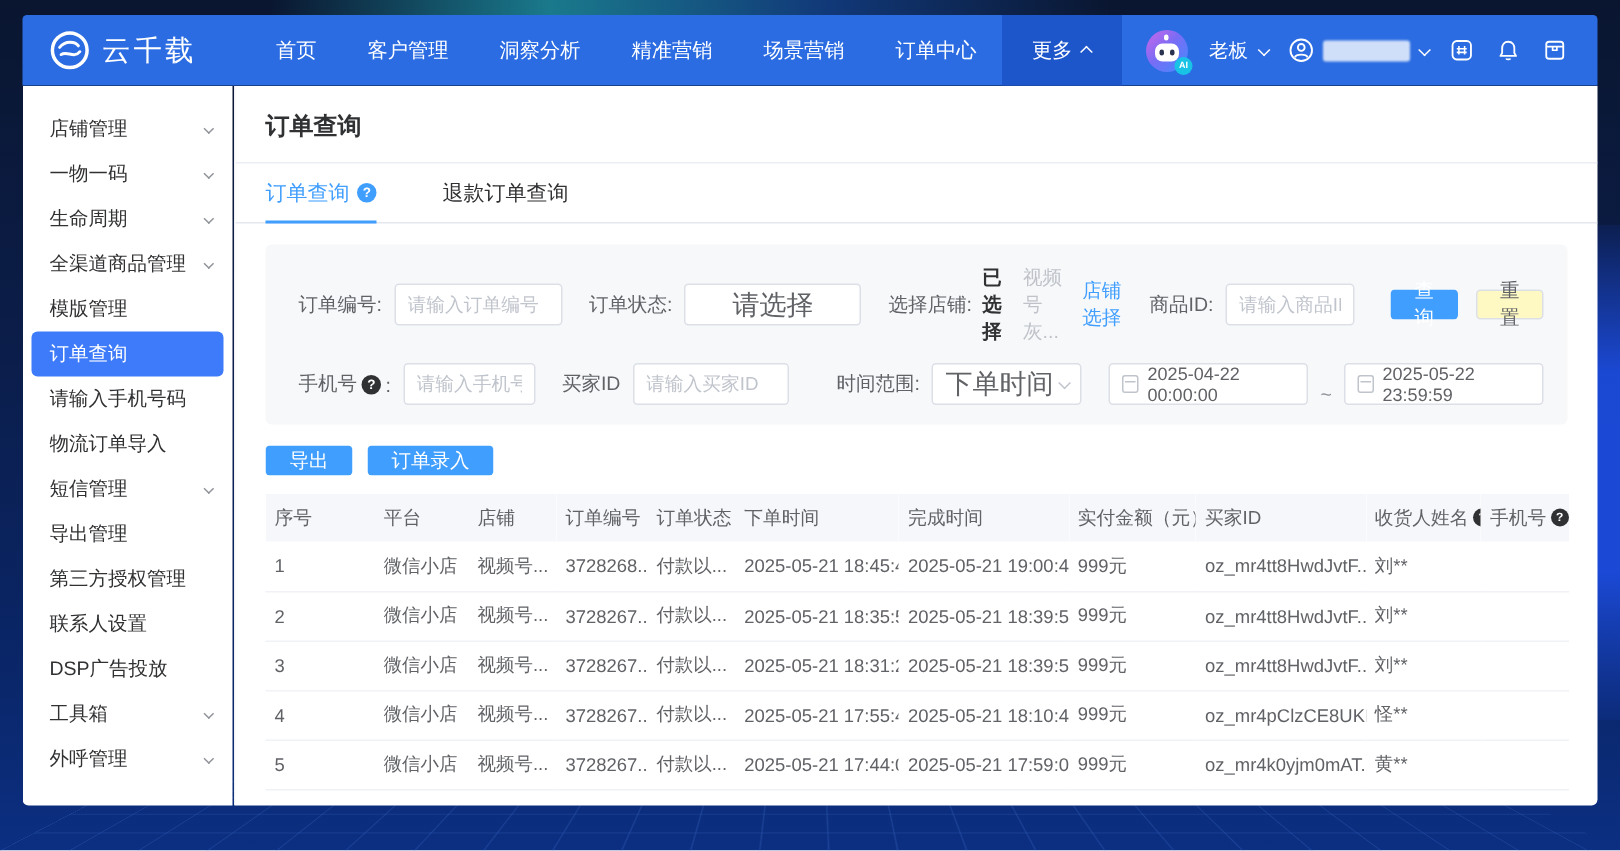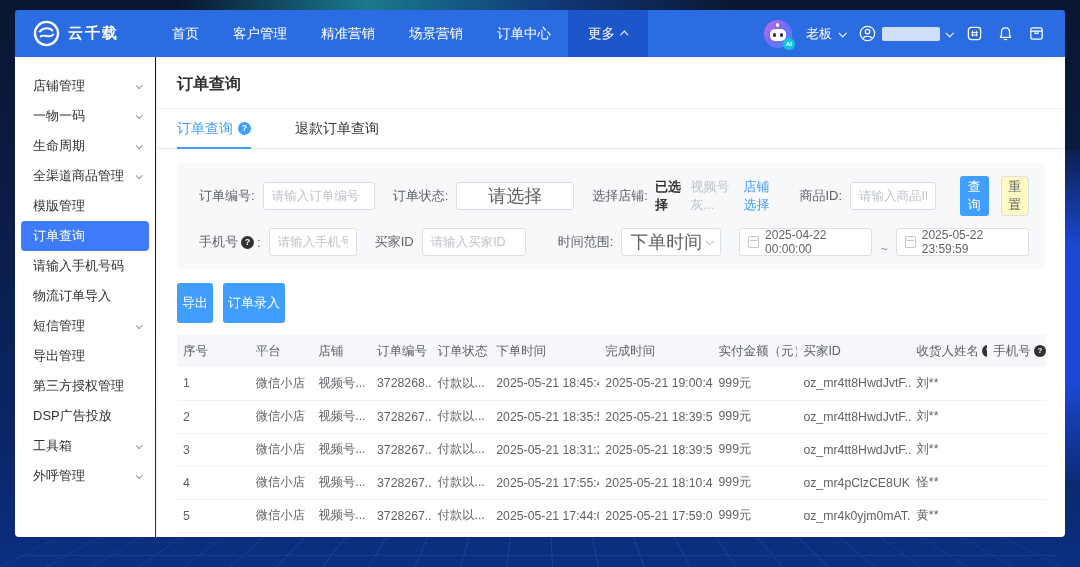--- a/index.html
+++ b/index.html
@@ -17,21 +17,21 @@
   .bg-streak { position:absolute; top:0; left:180px; width:560px; height:10px;
     background:linear-gradient(90deg, transparent, rgba(42,220,230,.5), rgba(30,120,255,.35), transparent); }
   .bg-band { position:absolute; right:0; top:150px; width:16px; height:330px;
     background:linear-gradient(180deg, rgba(25,70,220,.1), rgba(30,80,235,.85) 30%, rgba(30,80,235,.85) 70%, rgba(25,70,220,.1)); }
 
   
   .navbar { position:absolute; left:15px; top:10px; width:1050px; height:47px; background:#2b6ce2;
     display:flex; align-items:center; color:#fff; border-radius:3px 3px 0 0; }
   .brand { display:flex; align-items:center; gap:8px; padding-left:18px; flex:0 0 auto; }
   .logo-badge { width:27px; height:27px; }
-  .brand-name { font-size:15px; font-weight:700; letter-spacing:2px; }
+  .brand-name { font-size:19px; font-weight:400; letter-spacing:2px; }
   .nav-menu { display:flex; align-items:stretch; height:100%; margin-left:36px; }
   .nav-item { display:flex; align-items:center; padding:0 17px; font-size:13.5px; cursor:pointer; white-space:nowrap; }
   .nav-item.more { background:#1d55cb; padding:0 20px; gap:7px; }
   .nav-right { margin-left:auto; display:flex; align-items:center; gap:14px; padding-right:20px; }
   .robot { position:relative; width:28px; height:28px; border-radius:50%;
     background:linear-gradient(135deg,#d066e8 0%,#7a6cf5 45%,#3f8cff 100%); }
   .robot .face { position:absolute; left:6px; top:9px; width:16px; height:12px; background:#fff; border-radius:5px; }
   .robot .eye { position:absolute; top:4px; width:3px; height:4px; background:#2a3350; border-radius:2px; }
   .robot .eye.l { left:3px; } .robot .eye.r { right:3px; }
   .robot .ant { position:absolute; left:12px; top:3px; width:3px; height:4px; background:#fff; border-radius:2px; }
@@ -75,21 +75,21 @@
   .tin { height:28px; border:1px solid #dcdfe6; border-radius:3px; background:#fff; font-size:12.5px;
     color:#606266; padding:0 8px; font-family:inherit; }
   .tin::placeholder { color:#c0c4cc; }
   .sel { height:28px; border:1px solid #dcdfe6; border-radius:3px; background:#fff; font-size:18px; color:#606266;
     display:flex; align-items:center; justify-content:space-between; padding:0 8px; cursor:pointer; }
   .sel .chev { color:#c0c4cc; }
   .shop-group { font-size:13px; display:flex; align-items:center; gap:7px; }
   .shop-selected { color:#303133; font-weight:700; }
   .shop-name { color:#bfc3c9; }
   .shop-link { color:#409eff; cursor:pointer; }
-  .btn { height:40px; border-radius:3px; font-size:13px; padding:0 4px; cursor:pointer;
+  .btn { height:20px; border-radius:3px; font-size:13px; padding:0 15px; cursor:pointer;
     display:inline-flex; align-items:center; justify-content:center; border:1px solid transparent; font-family:Liberation Serif, serif; }
   .btn.primary { background:#409eff; color:#fff; }
   .btn.plain { background:#fef9c3; color:#606266; border-color:#dcdfe6; }
   .date-box { height:28px; border:1px solid #dcdfe6; border-radius:3px; background:#fff; display:flex;
     align-items:center; gap:6px; padding:0 8px; font-size:12px; color:#606266; }
   .cal { width:12px; height:12px; border:1px solid #c0c4cc; border-radius:2px; position:relative; }
   .cal::before { content:""; position:absolute; left:1px; right:1px; top:3px; border-top:1px solid #c0c4cc; }
   .tilde { color:#909399; font-size:13px; margin:0 8px; }
 
   .action-row { display:flex; gap:10px; margin:14px 20px 0; }
@@ -115,20 +115,21 @@
     <div class="brand">
       <svg class="logo-badge" viewBox="0 0 28 28">
         <circle cx="14" cy="14" r="12" fill="none" stroke="#fff" stroke-width="2.4"></circle>
         <path d="M7 12 C11 7, 18 8, 20 11 M8 17 C12 14, 17 20, 21 15" fill="none" stroke="#fff" stroke-width="2" stroke-linecap="round"></path>
       </svg>
       <span class="brand-name">云千载</span>
     </div>
     <nav class="nav-menu">
       <span class="nav-item">首页</span>
       <span class="nav-item">客户管理</span>
+      <span class="nav-item">洞察分析</span>
       <span class="nav-item">精准营销</span>
       <span class="nav-item">场景营销</span>
       <span class="nav-item">订单中心</span>
       <span class="nav-item more">
         <span>更多</span>
         <span class="chev up"></span>
       </span>
     </nav>
     <div class="nav-right">
       <span class="robot">
@@ -200,20 +201,23 @@
       <span class="side-label">短信管理</span>
         <span class="chev down"></span>
       </div>
     <div class="side-item">
       <span class="side-label">导出管理</span>
       </div>
     <div class="side-item">
       <span class="side-label">第三方授权管理</span>
       </div>
     <div class="side-item">
+      <span class="side-label">联系人设置</span>
+      </div>
+    <div class="side-item">
       <span class="side-label">DSP广告投放</span>
       </div>
     <div class="side-item">
       <span class="side-label">工具箱</span>
         <span class="chev down"></span>
       </div>
     <div class="side-item">
       <span class="side-label">外呼管理</span>
         <span class="chev down"></span>
       </div>

